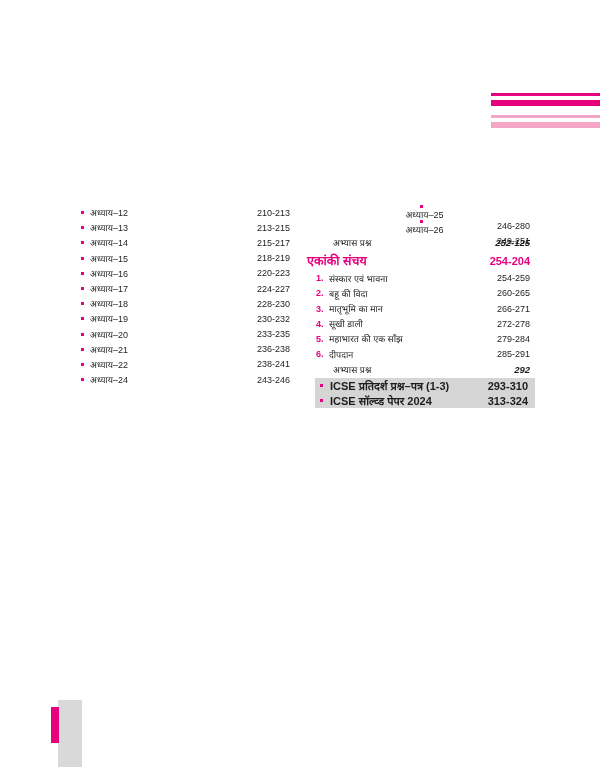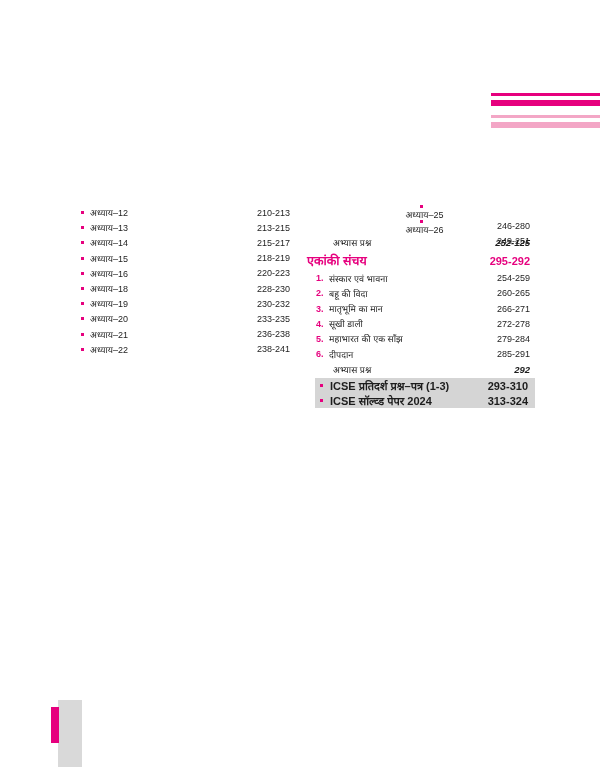--- a/index.html
+++ b/index.html
@@ -86,20 +86,25 @@
         <span class="lbl">अध्याय–15</span>
         <span class="pages">218-219</span>
       </div>
     <div class="row">
         <span class="bullet"></span>
         <span class="lbl">अध्याय–16</span>
         <span class="pages">220-223</span>
       </div>
     <div class="row">
         <span class="bullet"></span>
+        <span class="lbl">अध्याय–17</span>
+        <span class="pages">224-227</span>
+      </div>
+    <div class="row">
+        <span class="bullet"></span>
         <span class="lbl">अध्याय–18</span>
         <span class="pages">228-230</span>
       </div>
     <div class="row">
         <span class="bullet"></span>
         <span class="lbl">अध्याय–19</span>
         <span class="pages">230-232</span>
       </div>
     <div class="row">
         <span class="bullet"></span>
@@ -108,20 +113,25 @@
       </div>
     <div class="row">
         <span class="bullet"></span>
         <span class="lbl">अध्याय–21</span>
         <span class="pages">236-238</span>
       </div>
     <div class="row">
         <span class="bullet"></span>
         <span class="lbl">अध्याय–22</span>
         <span class="pages">238-241</span>
+      </div>
+    <div class="row">
+        <span class="bullet"></span>
+        <span class="lbl">अध्याय–24</span>
+        <span class="pages">243-246</span>
       </div>
   </div>
 
   <div class="col-right">
     <div class="row chap">
         <span class="bullet"></span>
         <span class="lbl">अध्याय–25</span>
         <span class="pages">246-280</span>
       </div>
     <div class="row chap">
@@ -130,21 +140,21 @@
         <span class="pages">249-251</span>
       </div>
 
     <div class="row practice">
         <span class="lbl">अभ्यास प्रश्न</span>
         <span class="pages">252-125</span>
       </div>
 
     <div class="section-head">
         <span class="lbl">एकांकी संचय</span>
-        <span class="pages">295-292</span>
+        <span class="pages">254-204</span>
       </div>
 
     <div class="row play">
         <span class="play-num">1.</span>
         <span class="lbl">संस्कार एवं भावना</span>
         <span class="pages">254-259</span>
       </div>
     <div class="row play">
         <span class="play-num">2.</span>
         <span class="lbl">बहू की विदा</span>

